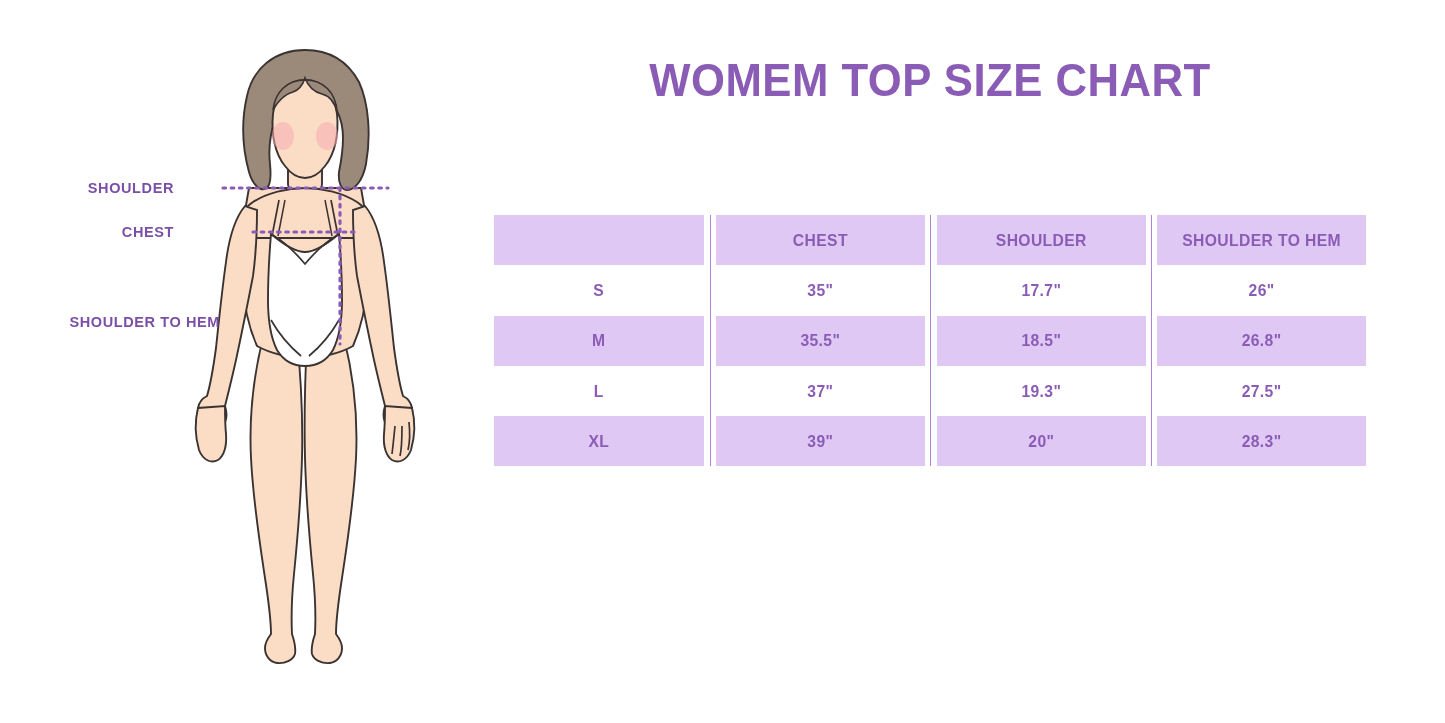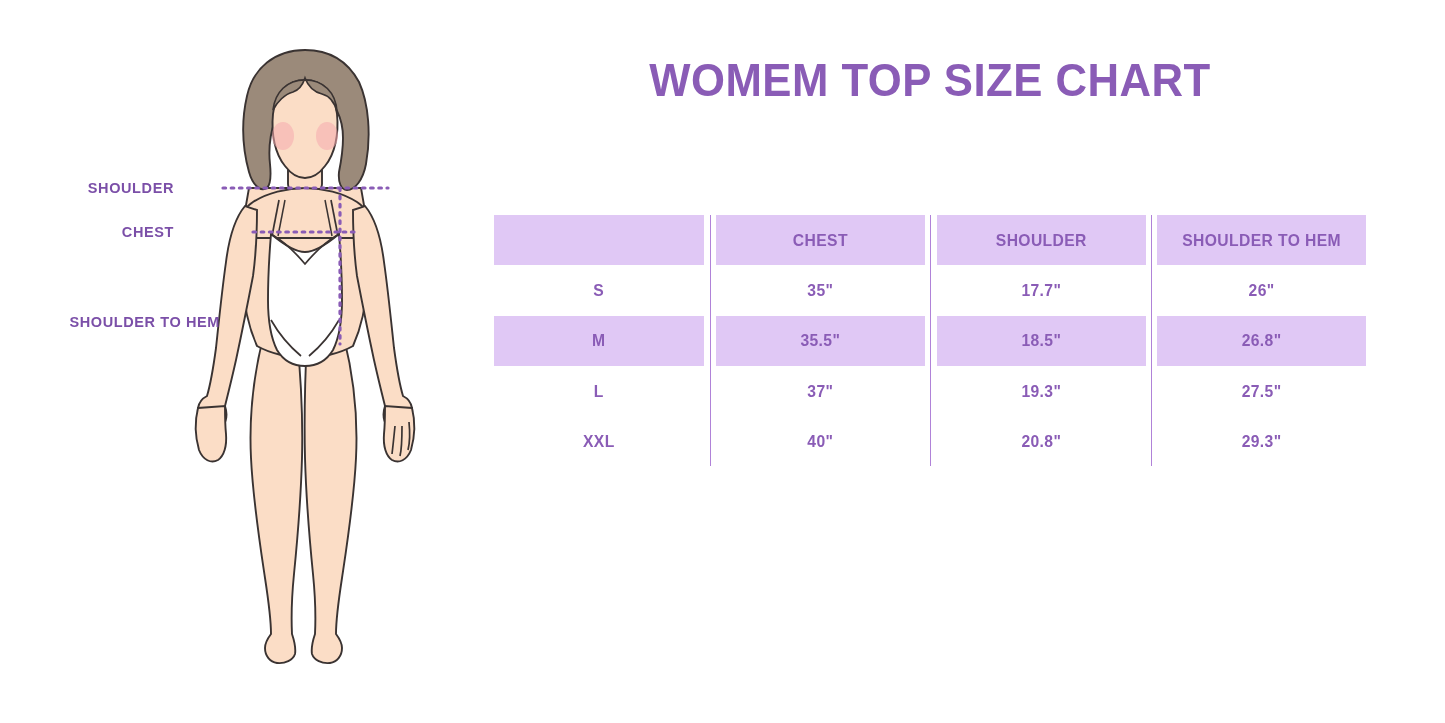--- a/index.html
+++ b/index.html
@@ -229,21 +229,21 @@
         <td>35.5"</td>
         <td>18.5"</td>
         <td>26.8"</td>
       </tr>
       <tr class="row-plain">
         <td>L</td>
         <td>37"</td>
         <td>19.3"</td>
         <td>27.5"</td>
       </tr>
-      <tr class="row-plain">
-        <td>XXL</td>
-        <td>40"</td>
-        <td>20.8"</td>
-        <td>29.3"</td>
+      <tr class="row-shade">
+        <td>XL</td>
+        <td>39"</td>
+        <td>20"</td>
+        <td>28.3"</td>
       </tr>
     </tbody>
   </table>
 </div>
 
 </body></html>

